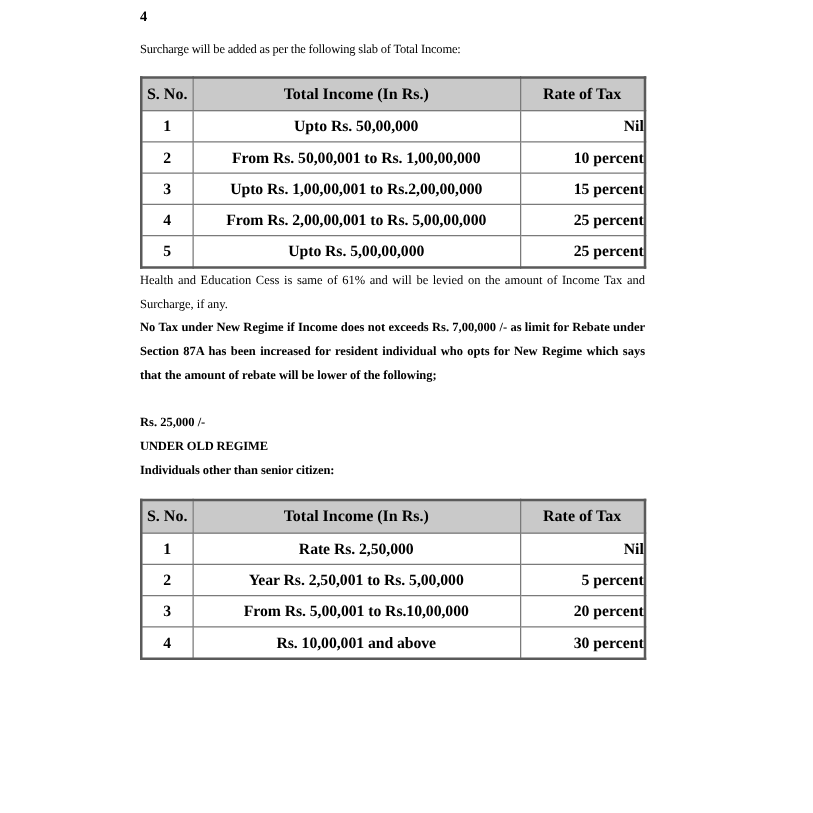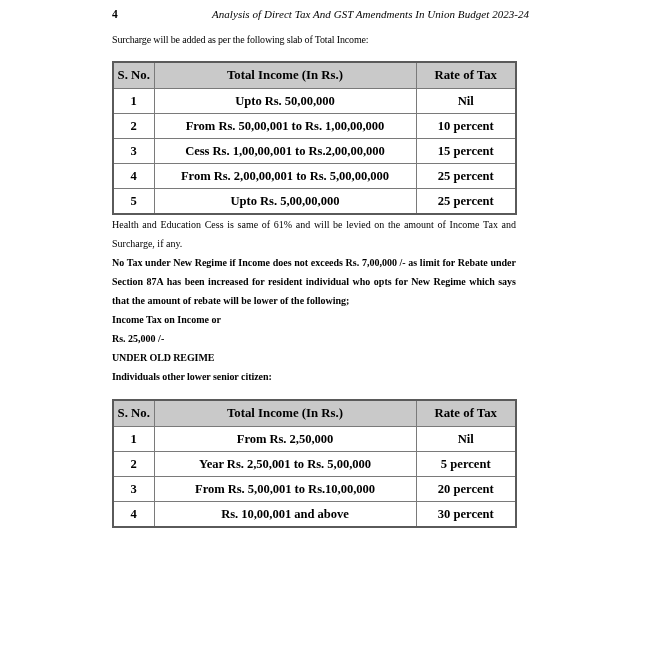--- a/index.html
+++ b/index.html
@@ -140,33 +140,32 @@
     text-align: center;
     font-size: 12.6px;
   }
   td.inc {
     text-align: center;
     padding-left: 9px;
     font-size: 12.6px;
     letter-spacing: -0.05px;
   }
   td.rate {
-    text-align: center;
+    text-align: right;
     padding-left: 9px;
     font-size: 12.6px;
   }
 </style>
 </head>
 <body>
 
 <div class="page">
 
   <div class="running-head">
     <div class="folio">4</div>
-    <div class="head-title">Analysis of Direct Tax And GST Amendments In Union Budget 2023-24</div>
   </div>
 
   <div class="content">
 
     <p class="para lead">Surcharge will be added as per the following slab of Total Income:</p>
 
     <table class="slab t1">
       <colgroup>
           <col class="c-sno">
           <col class="c-inc">
@@ -185,64 +184,64 @@
           <td class="inc">Upto Rs. 50,00,000</td>
           <td class="rate">Nil</td>
         </tr>
         <tr>
           <td class="sno">2</td>
           <td class="inc">From Rs. 50,00,001 to Rs. 1,00,00,000</td>
           <td class="rate">10 percent</td>
         </tr>
         <tr>
           <td class="sno">3</td>
-          <td class="inc">Cess Rs. 1,00,00,001 to Rs.2,00,00,000</td>
+          <td class="inc">Upto Rs. 1,00,00,001 to Rs.2,00,00,000</td>
           <td class="rate">15 percent</td>
         </tr>
         <tr>
           <td class="sno">4</td>
           <td class="inc">From Rs. 2,00,00,001 to Rs. 5,00,00,000</td>
           <td class="rate">25 percent</td>
         </tr>
         <tr>
           <td class="sno">5</td>
           <td class="inc">Upto Rs. 5,00,00,000</td>
           <td class="rate">25 percent</td>
         </tr>
       </tbody>
     </table>
 
 
     <p class="para cess">Health and Education Cess is same of 61% and will be levied on the amount of Income Tax and Surcharge, if any.</p>
 
     <p class="para newregime">No Tax under New Regime if Income does not exceeds Rs. 7,00,000 /- as limit for Rebate under Section 87A has been increased for resident individual who opts for New Regime which says that the amount of rebate will be lower of the following;</p>
 
-    <p class="para twolines"><span>Income Tax on Income or</span><br><span>Rs. 25,000 /-</span></p>
+    <p class="para twolines"><br><span>Rs. 25,000 /-</span></p>
 
     <p class="para heading-caps">UNDER OLD REGIME</p>
 
-    <p class="para subhead">Individuals other lower senior citizen:</p>
+    <p class="para subhead">Individuals other than senior citizen:</p>
 
     <table class="slab t2">
       <colgroup>
           <col class="c-sno">
           <col class="c-inc">
           <col class="c-rate">
         </colgroup>
       <thead>
         <tr>
           <th>S. No.</th>
           <th>Total Income (In Rs.)</th>
           <th>Rate of Tax</th>
         </tr>
       </thead>
       <tbody>
         <tr>
           <td class="sno">1</td>
-          <td class="inc">From Rs. 2,50,000</td>
+          <td class="inc">Rate Rs. 2,50,000</td>
           <td class="rate">Nil</td>
         </tr>
         <tr>
           <td class="sno">2</td>
           <td class="inc">Year Rs. 2,50,001 to Rs. 5,00,000</td>
           <td class="rate">5 percent</td>
         </tr>
         <tr>
           <td class="sno">3</td>
           <td class="inc">From Rs. 5,00,001 to Rs.10,00,000</td>

